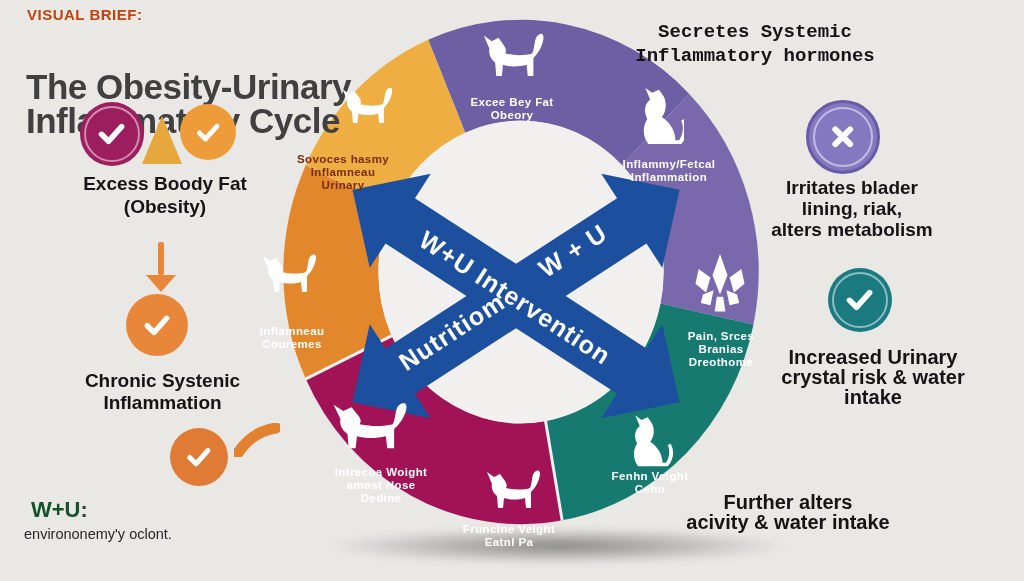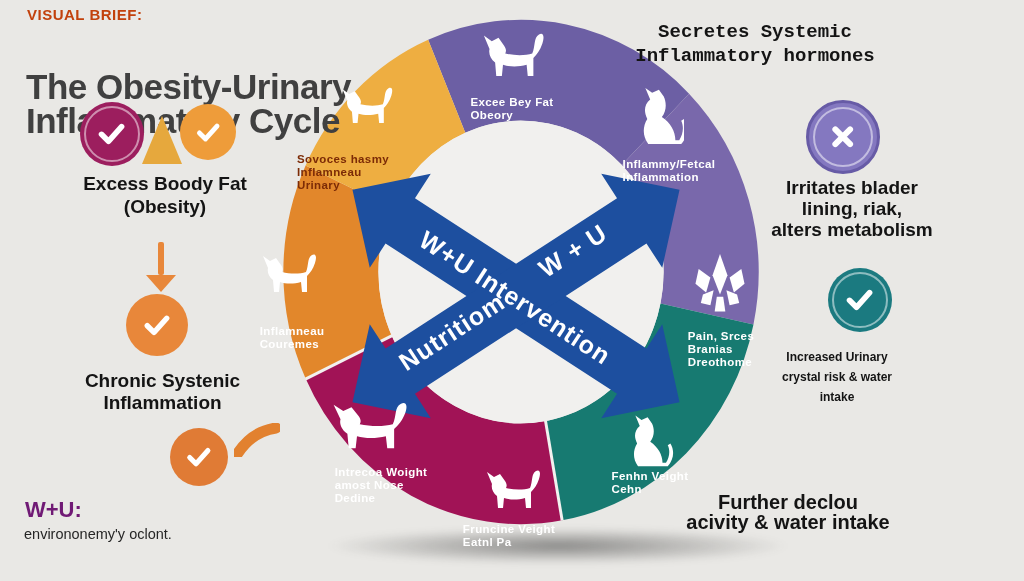--- a/index.html
+++ b/index.html
@@ -10,38 +10,38 @@
   .kicker{left:27px;top:6px;font-size:15px;font-weight:800;letter-spacing:.5px;color:#c2410c;}
   .title{left:26px;top:22px;font-size:35px;line-height:34px;font-weight:800;letter-spacing:-.5px;color:#404040;margin-top:48px;}
 
   
   .tblock{text-align:center;color:#141414;font-weight:800;}
   .tblock .ln{display:block;}
   .excess{left:55px;top:172px;width:220px;font-size:19px;line-height:23px;}
   .chronic{left:50px;top:370px;width:225px;font-size:19px;line-height:22px;}
   .secretes{left:620px;top:20px;width:270px;font-size:19px;line-height:24px;font-family:Liberation Mono, monospace;}
   .irritates{left:762px;top:177px;width:180px;font-size:19px;line-height:21px;}
-  .urinary{left:732px;top:347px;width:210px;font-size:12px;line-height:20px;}
+  .urinary{left:768px;top:347px;width:210px;font-size:20px;line-height:20px;}
   .further{left:668px;top:492px;width:240px;font-size:20px;line-height:20px;}
-  .wu-head{left:25px;top:497px;font-size:22px;font-weight:800;color:#701a75;}
+  .wu-head{left:31px;top:497px;font-size:22px;font-weight:800;color:#14532d;}
   .wu-para{left:24px;top:525px;width:320px;font-size:14.5px;line-height:18px;font-weight:500;color:#262626;}
   .wu-para .ln{display:block;}
 
   
   .badge{position:absolute;border-radius:50%;display:flex;align-items:center;justify-content:center;}
   .badge .inner-ring{position:absolute;inset:4px;border:2px solid rgba(255,255,255,.5);border-radius:50%;}
   .badge svg{width:58%;height:58%;}
   .badge path{fill:none;stroke:#fff;stroke-width:3.6;stroke-linecap:round;stroke-linejoin:round;}
   .tri{width:0;height:0;border-left:20px solid transparent;border-right:20px solid transparent;border-bottom:48px solid #e6a83d;}
   .down-arrow{width:30px;}
   .down-arrow .shaft{width:6px;height:33px;background:#e8873a;margin:0 auto;border-radius:2px;}
   .down-arrow .head{width:0;height:0;border-left:15px solid transparent;border-right:15px solid transparent;border-top:17px solid #e8873a;}
 
   
-  .seg-label{position:absolute;transform:translate(-50%,-50%);text-align:left;color:#fff;
+  .seg-label{position:absolute;transform:translate(-50%,-50%);text-align:center;color:#fff;
              font-size:11.5px;line-height:13px;font-weight:700;letter-spacing:.4px;white-space:nowrap;}
   .seg-label .ln{display:block;}
   .seg-label.darkred{color:#7c2b06;}
 
   
   .arrow-text{position:absolute;color:#fff;font-weight:800;white-space:nowrap;letter-spacing:1px;
               transform-origin:center;font-size:25px;}
 
   .cat{position:absolute;}
   .shadow{left:318px;top:527px;width:480px;height:38px;
@@ -160,21 +160,21 @@
     <span class="ln">Irritates blader</span>
     <span class="ln">lining, riak,</span>
     <span class="ln">alters metabolism</span>
   </div>
   <div class="abs tblock urinary">
     <span class="ln">Increased Urinary</span>
     <span class="ln">crystal risk &amp; water</span>
     <span class="ln">intake</span>
   </div>
   <div class="abs tblock further">
-    <span class="ln">Further declou</span>
+    <span class="ln">Further alters</span>
     <span class="ln">acivity &amp; water intake</span>
   </div>
 
   <svg class="cat" style="left:476px;top:30px" width="72" height="56" viewBox="0 0 64 48">
       <use href="#catStand" fill="#fff"></use>
     </svg>
   <svg class="cat" style="left:336px;top:84px" width="60" height="48" viewBox="0 0 64 48">
       <use href="#catStand" fill="#fff"></use>
     </svg>
   <svg class="cat" style="left:256px;top:250px" width="64" height="52" viewBox="0 0 64 48">

